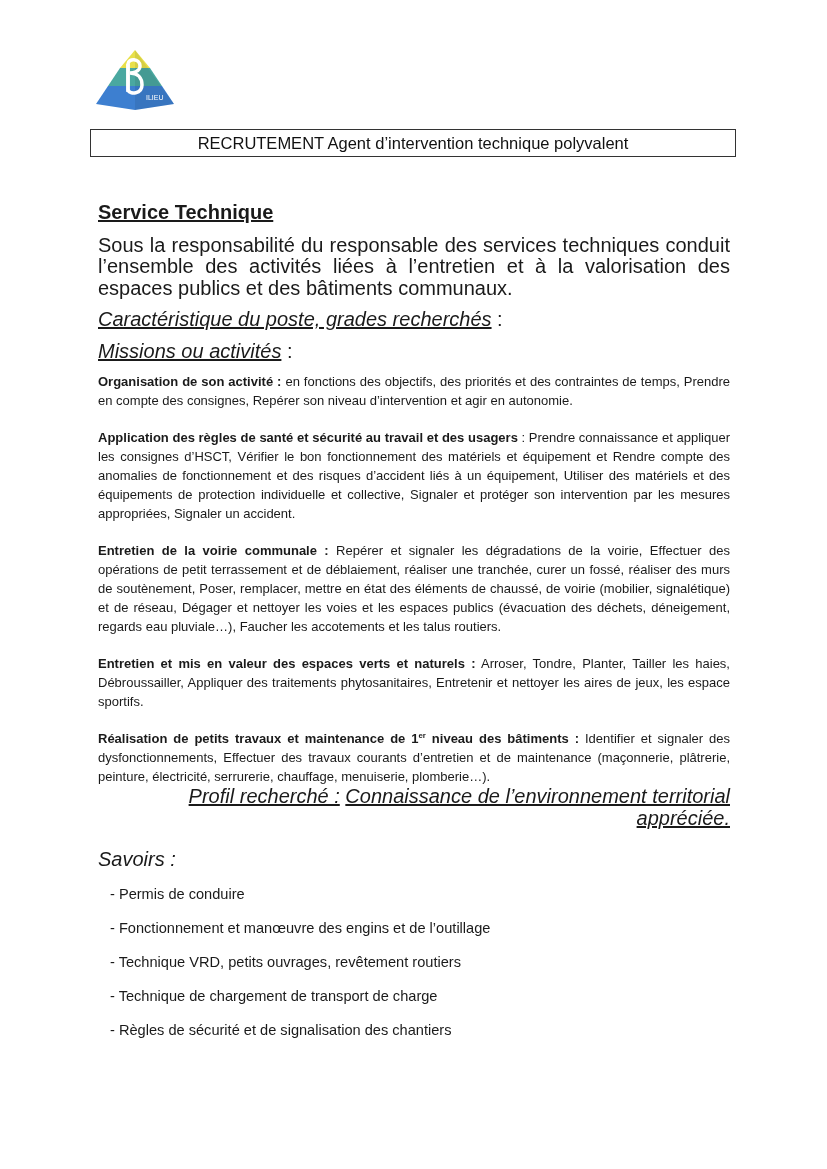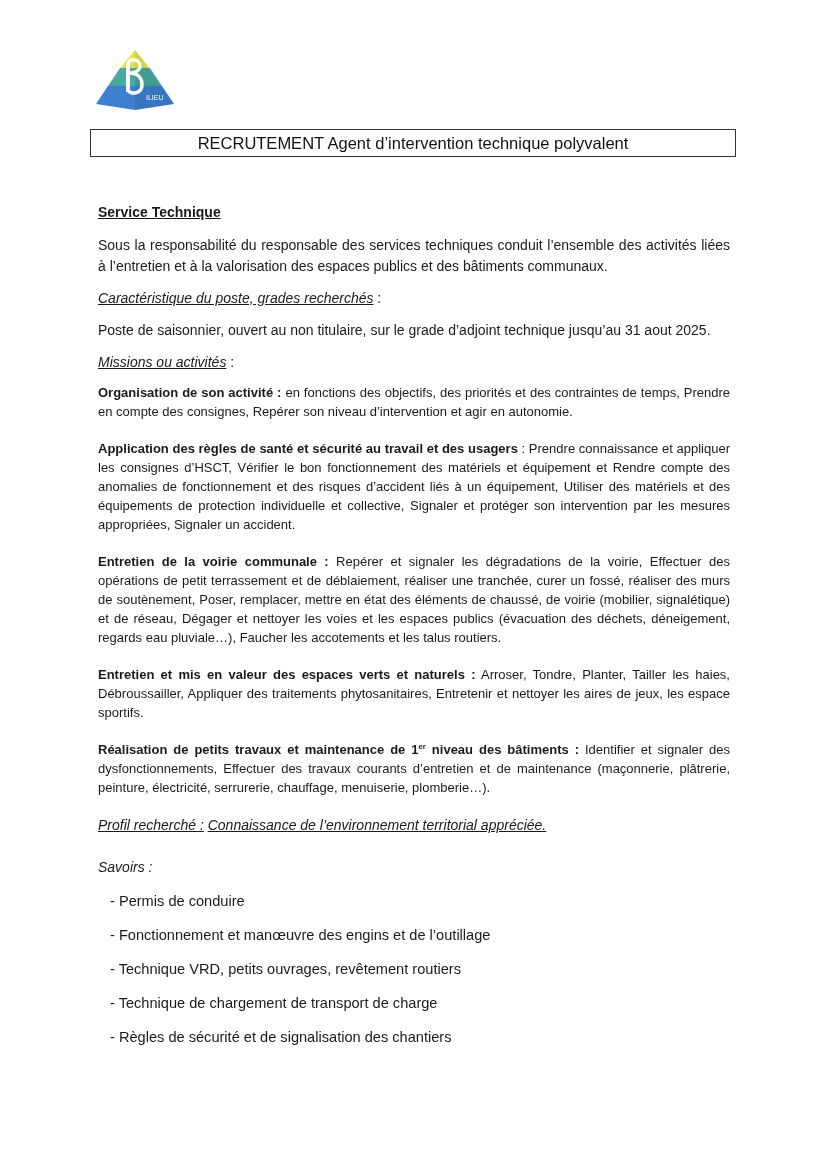--- a/index.html
+++ b/index.html
@@ -5,21 +5,21 @@
   html, body { margin:0; padding:0; background:#ffffff; }
   body { width:827px; height:1169px; position:relative; overflow:hidden;
          font-family:"Liberation Sans", "DejaVu Sans", sans-serif; color:#1a1a1a; }
   .page { position:absolute; left:0; top:0; width:827px; height:1169px; }
   .logo { position:absolute; left:94px; top:48px; width:82px; height:64px; }
   .title-box { position:absolute; left:90px; top:129px; width:646px; height:28px;
                border:1px solid #333; box-sizing:border-box;
                display:flex; align-items:center; justify-content:center;
                font-size:16.5px; color:#111; }
   .content { position:absolute; left:98px; top:200px; width:632px; }
-  .p15 { font-size:14px; line-height:21.5px; margin:0; }
+  .p15 { font-size:20px; line-height:21.5px; margin:0; }
   .p13 { font-size:13px; line-height:19px; margin:0; text-align:justify; }
   .u { text-decoration:underline; }
   .i { font-style:italic; }
   .b { font-weight:bold; }
   sup { font-size:0.6em; line-height:0; vertical-align:super; }
   .list p { margin:12px; font-size:14.6px; line-height:22px; }
 </style>
 </head>
 <body>
 
@@ -43,21 +43,20 @@
 
     <p class="p15 b u" style="margin-top:2px;">Service Technique</p>
 
 
     <p class="p15" style="margin-top:11px; text-align:justify;">Sous la responsabilité du responsable des services techniques conduit l’ensemble des activités liées à l’entretien et à la valorisation des espaces publics et des bâtiments communaux.</p>
 
     <p class="p15" style="margin-top:10px;">
       <span class="i u">Caractéristique du poste, grades recherchés</span><span> :</span>
     </p>
 
-    <p class="p15" style="margin-top:11px; text-align:justify;">Poste de saisonnier, ouvert au non titulaire, sur le grade d’adjoint technique jusqu’au 31 aout 2025.</p>
 
     <p class="p15" style="margin-top:10px;">
       <span class="i u">Missions ou activités</span><span> :</span>
     </p>
 
     <p class="p13" style="margin-top:10px;">
       <span class="b">Organisation de son activité :</span><span> en fonctions des objectifs, des priorités et des contraintes de temps, Prendre en compte des consignes, Repérer son niveau d’intervention et agir en autonomie.</span>
     </p>
 
     <p class="p13" style="margin-top:18px;">
@@ -69,21 +68,21 @@
     </p>
 
     <p class="p13" style="margin-top:18px;">
       <span class="b">Entretien et mis en valeur des espaces verts et naturels :</span><span> Arroser, Tondre, Planter, Tailler les haies, Débroussailler, Appliquer des traitements phytosanitaires, Entretenir et nettoyer les aires de jeux, les espace sportifs.</span>
     </p>
 
     <p class="p13" style="margin-top:18px;">
       <span class="b"><span>Réalisation de petits travaux et maintenance de 1</span><sup>er</sup><span> niveau des bâtiments :</span></span><span> Identifier et signaler des dysfonctionnements, Effectuer des travaux courants d’entretien et de maintenance (maçonnerie, plâtrerie, peinture, électricité, serrurerie, chauffage, menuiserie, plomberie…).</span>
     </p>
 
-    <p class="p15 i" style="margin-top:18px;">
+    <p class="p15 i" style="text-align:right;">
       <span class="u">Profil recherché :</span> <span class="u">Connaissance de l’environnement territorial appréciée.</span>
     </p>
 
     <p class="p15 i" style="margin-top:20px;">Savoirs :</p>
 
     <div class="list" style="margin-top:9px;">
       <p>- Permis de conduire</p>
       <p>- Fonctionnement et manœuvre des engins et de l’outillage</p>
       <p>- Technique VRD, petits ouvrages, revêtement routiers</p>
       <p>- Technique de chargement de transport de charge</p>

